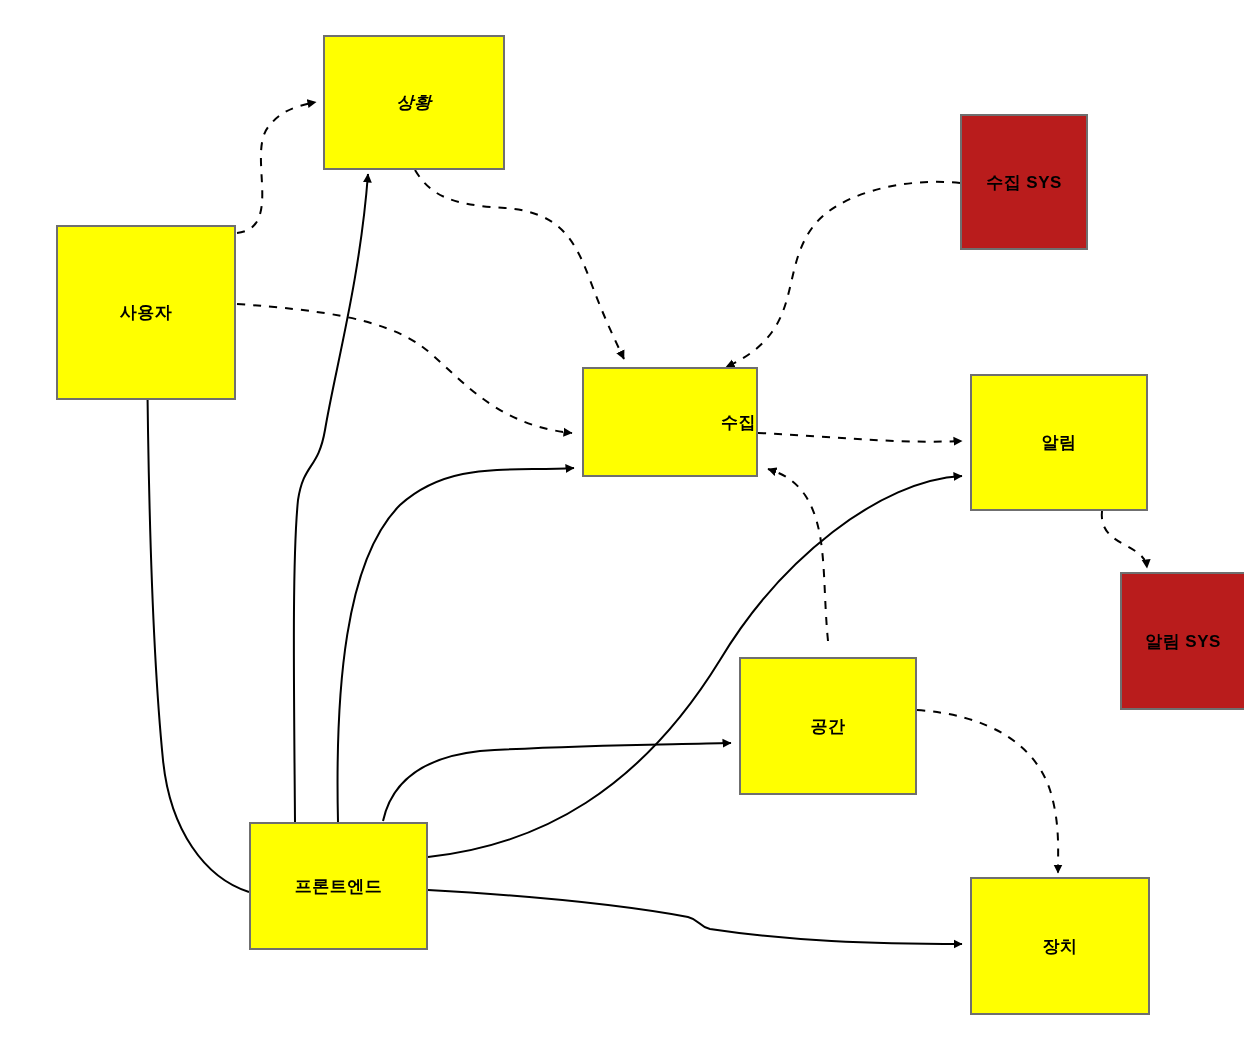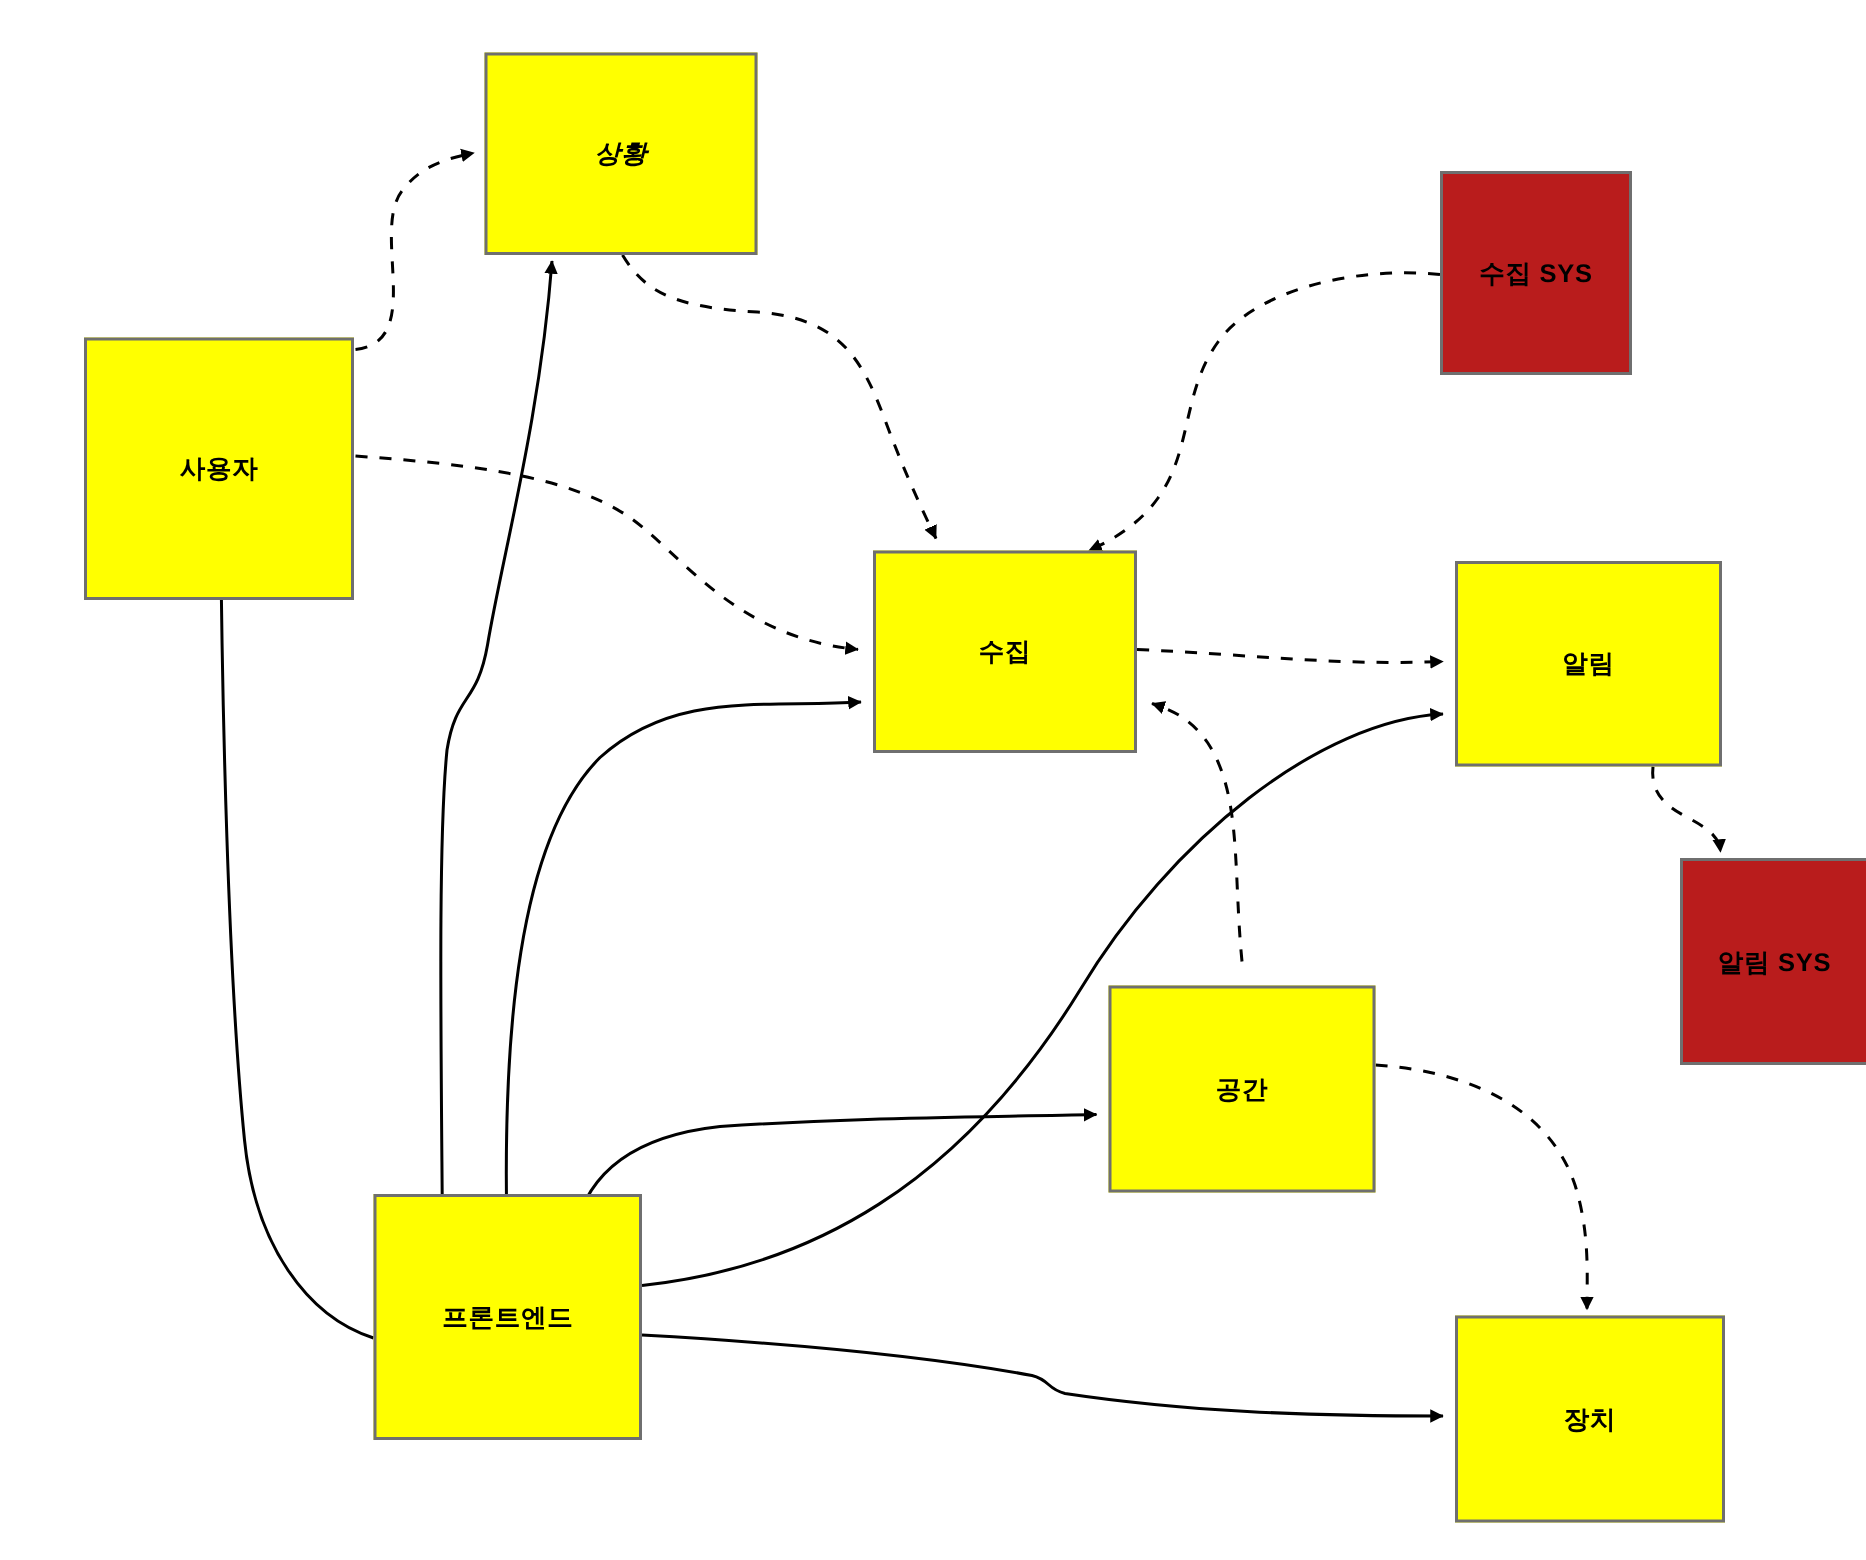--- a/index.html
+++ b/index.html
@@ -57,37 +57,37 @@
   </div>
 
   <div class="node fill-yellow" style="left:56px;  top:201px; width:180px; height:175px;margin-top:24px;">
     <span>사용자</span>
   </div>
 
   <div class="node fill-pink" style="left:960px; top:114px; width:128px; height:136px;">
     <span>수집 SYS</span>
   </div>
 
-  <div class="node fill-yellow" style="left:582px; top:367px; width:176px; height:135px;">
+  <div class="node fill-yellow" style="left:582px; top:367px; width:176px; height:110px;justify-content:flex-end;">
     <span>수집</span>
   </div>
 
   <div class="node fill-yellow" style="left:970px; top:374px; width:178px; height:137px;">
     <span>알림</span>
   </div>
 
   <div class="node fill-pink" style="left:1120px; top:572px; width:126px; height:138px;">
     <span>알림 SYS</span>
   </div>
 
   <div class="node fill-yellow" style="left:739px; top:657px; width:178px; height:138px;">
     <span>공간</span>
   </div>
 
-  <div class="node fill-yellow" style="left:249px; top:796px; width:179px; height:164px;">
+  <div class="node fill-yellow" style="left:249px; top:822px; width:179px; height:128px;">
     <span>프론트엔드</span>
   </div>
 
   <div class="node fill-yellow" style="left:970px; top:877px; width:180px; height:138px;">
     <span>장치</span>
   </div>
 
 </div>
 
 </body></html>

